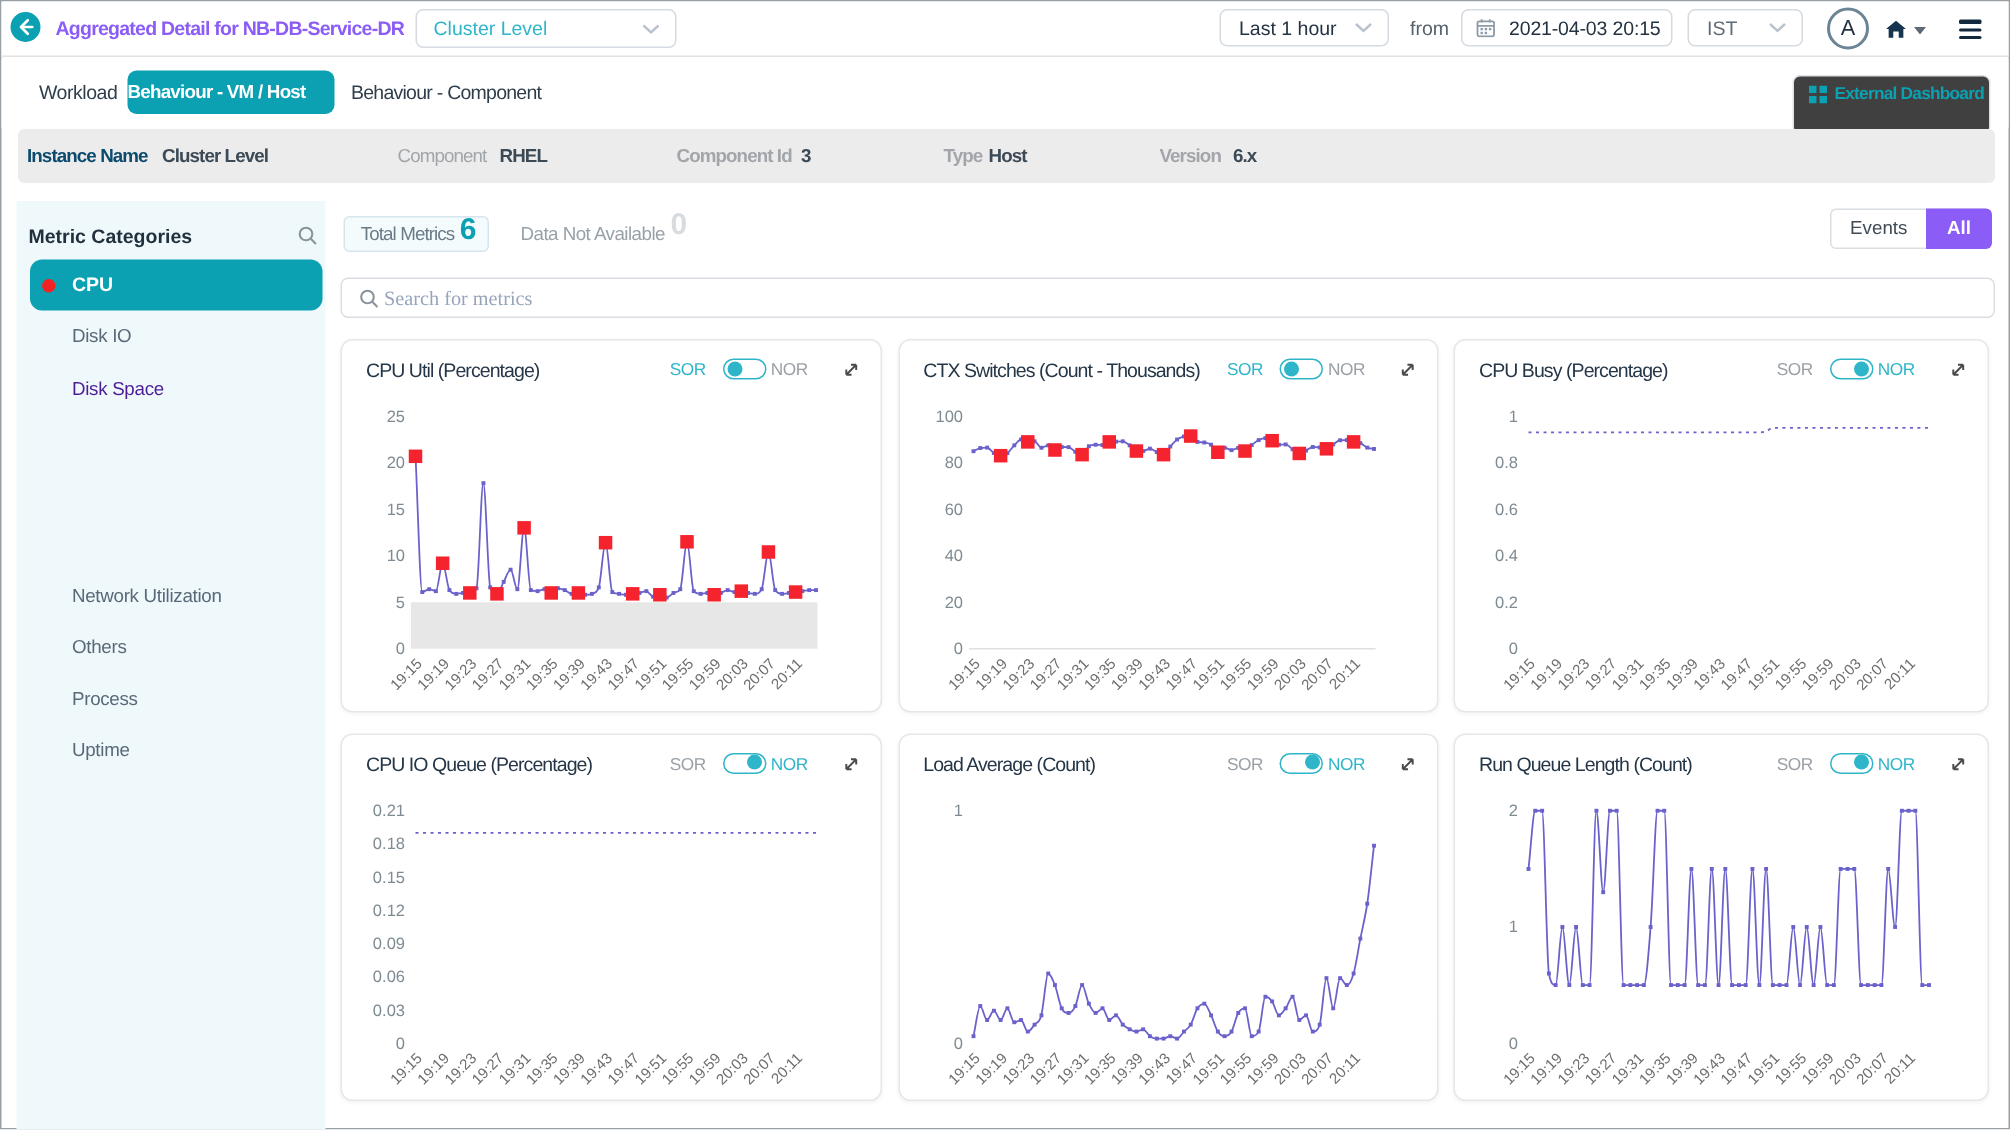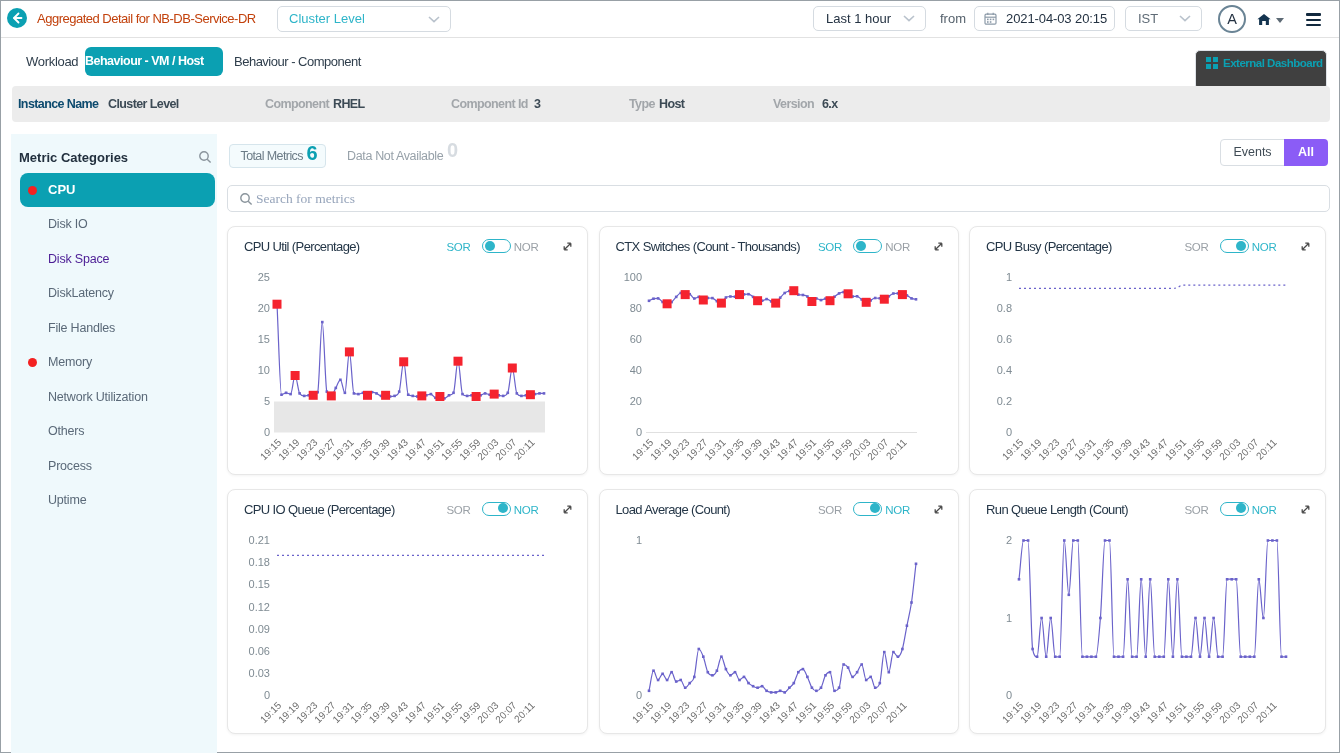--- a/index.html
+++ b/index.html
@@ -15,21 +15,21 @@
 
 <div style="position:absolute;left:0;top:0;width:1338px;height:37px;background:#fff;border-bottom:1px solid #e2e2e2">
   <div style="position:absolute;left:6px;top:7px;width:20px;height:20px;border-radius:50%;background:#0ba0b2">
     <div style="position:absolute;left:4px;top:4px">
           <svg width="12" height="12" viewBox="0 0 12 12">
             <path d="M7.5,1.5 L3,6 L7.5,10.5" fill="none" stroke="#fff" stroke-width="1.8" stroke-linecap="round" stroke-linejoin="round"></path>
             <line x1="3.2" y1="6" x2="10.5" y2="6" stroke="#fff" stroke-width="1.8" stroke-linecap="round"></line>
           </svg>
         </div>
   </div>
-  <div style="position:absolute;left:36px;top:0;line-height:35px;font-size:13px;letter-spacing:-0.5px;font-weight:400;color:#c2410c">Aggregated Detail for NB-DB-Service-DR</div>
+  <div style="position:absolute;left:36px;top:0;line-height:35px;font-size:13px;letter-spacing:-0.5px;font-weight:700;color:#8b5cf6">Aggregated Detail for NB-DB-Service-DR</div>
   <div class="hbox" style="left:276px;top:5px;width:174px;height:26px">
     <span style="position:absolute;left:11px;top:0;line-height:24px;font-size:13px;color:#2eb5c9">Cluster Level</span>
     <span style="position:absolute;right:10px;top:9px">
           <svg width="12" height="7" viewBox="0 0 12 7">
             <polyline points="1,1 6,5.6 11,1" fill="none" stroke="#b9c2cc" stroke-width="1.6"></polyline>
           </svg>
         </span>
   </div>
   <div class="hbox" style="left:812px;top:5px;width:113px;height:25px">
     <span style="position:absolute;left:12px;top:0;line-height:23px;font-size:13px;color:#243242">Last 1 hour</span>
@@ -91,21 +91,21 @@
             <rect x="7" y="7" width="5" height="5" fill="#0ba0b2"></rect>
           </svg>
         </span>
     <span style="position:absolute;left:27px;top:0;line-height:24px;font-size:11.5px;letter-spacing:-0.5px;font-weight:700;color:#0ba0b2">External Dashboard</span>
   </div>
 </div>
 
 <div style="position:absolute;left:11px;top:85px;width:1318px;height:36px;background:#ececec;border-radius:4px;letter-spacing:-0.6px">
 <span style="position:absolute;left:6px;top:0;line-height:36px;font-size:12.5px;font-weight:700;color:#0c4a6e">Instance Name</span>
       <span style="position:absolute;left:96px;top:0;line-height:36px;font-size:12.5px;font-weight:700;color:#3c4a55">Cluster Level</span>
-      <span style="position:absolute;left:253px;top:0;line-height:36px;font-size:12.5px;font-weight:700;color:#a2a6aa">Component</span>
+      <span style="position:absolute;left:253px;top:0;line-height:36px;font-size:12.5px;font-weight:400;color:#a2a6aa">Component</span>
       <span style="position:absolute;left:321px;top:0;line-height:36px;font-size:12.5px;font-weight:700;color:#3c4a55">RHEL</span>
       <span style="position:absolute;left:439px;top:0;line-height:36px;font-size:12.5px;font-weight:700;color:#a2a6aa">Component Id</span>
       <span style="position:absolute;left:522px;top:0;line-height:36px;font-size:12.5px;font-weight:700;color:#3c4a55">3</span>
       <span style="position:absolute;left:617px;top:0;line-height:36px;font-size:12.5px;font-weight:700;color:#a2a6aa">Type</span>
       <span style="position:absolute;left:647px;top:0;line-height:36px;font-size:12.5px;font-weight:700;color:#3c4a55">Host</span>
       <span style="position:absolute;left:761px;top:0;line-height:36px;font-size:12.5px;font-weight:700;color:#a2a6aa">Version</span>
       <span style="position:absolute;left:810px;top:0;line-height:36px;font-size:12.5px;font-weight:700;color:#3c4a55">6.x</span>
 </div>
 
 <div style="position:absolute;left:10px;top:133px;width:206px;height:619px;background:#eff9fc">
@@ -118,30 +118,20 @@
       </div>
   <div style="position:absolute;left:9px;top:39px;width:195px;height:34px;border-radius:8px;background:#0ba0b2">
     <span style="position:absolute;left:8px;top:50%;margin-top:-4.5px;width:9px;height:9px;border-radius:50%;background:#f32121"></span>
     <span style="position:absolute;left:28px;line-height:34px;font-size:13px;font-weight:700;color:#fff">CPU</span>
   </div>
   <div style="position:absolute;left:0;top:73px;width:206px;height:34px;line-height:34px">
         <span style="position:absolute;left:37px;font-size:12.5px;letter-spacing:-0.2px;color:#5a6978">Disk IO</span>
       </div>
       <div style="position:absolute;left:0;top:107.5px;width:206px;height:34px;line-height:34px">
         <span style="position:absolute;left:37px;font-size:12.5px;letter-spacing:-0.2px;color:#4c1d95">Disk Space</span>
-      </div>
-      <div style="position:absolute;left:0;top:142.0px;width:206px;height:34px;line-height:34px">
-        <span style="position:absolute;left:37px;font-size:12.5px;letter-spacing:-0.2px;color:#5a6978">DiskLatency</span>
-      </div>
-      <div style="position:absolute;left:0;top:176.5px;width:206px;height:34px;line-height:34px">
-        <span style="position:absolute;left:37px;font-size:12.5px;letter-spacing:-0.2px;color:#5a6978">File Handles</span>
-      </div>
-      <div style="position:absolute;left:0;top:211.0px;width:206px;height:34px;line-height:34px">
-        <span style="position:absolute;left:17px;top:50%;margin-top:-4.5px;width:9px;height:9px;border-radius:50%;background:#f32121"></span>
-        <span style="position:absolute;left:37px;font-size:12.5px;letter-spacing:-0.2px;color:#5a6978">Memory</span>
       </div>
       <div style="position:absolute;left:0;top:245.5px;width:206px;height:34px;line-height:34px">
         <span style="position:absolute;left:37px;font-size:12.5px;letter-spacing:-0.2px;color:#5a6978">Network Utilization</span>
       </div>
       <div style="position:absolute;left:0;top:280.0px;width:206px;height:34px;line-height:34px">
         <span style="position:absolute;left:37px;font-size:12.5px;letter-spacing:-0.2px;color:#5a6978">Others</span>
       </div>
       <div style="position:absolute;left:0;top:314.5px;width:206px;height:34px;line-height:34px">
         <span style="position:absolute;left:37px;font-size:12.5px;letter-spacing:-0.2px;color:#5a6978">Process</span>
       </div>

